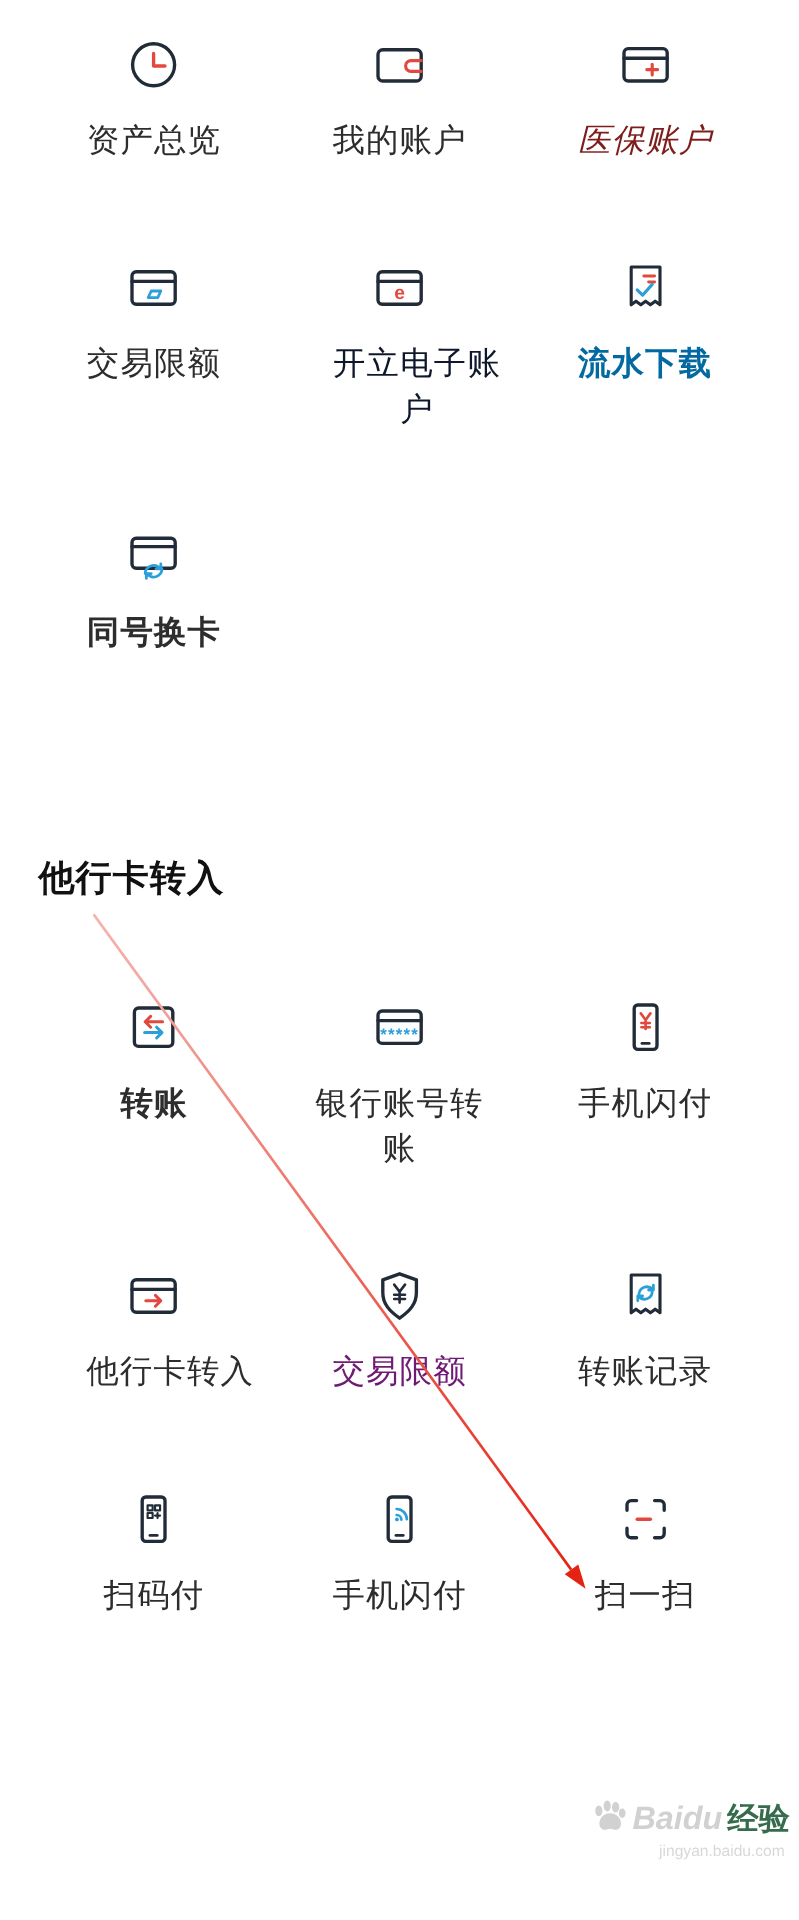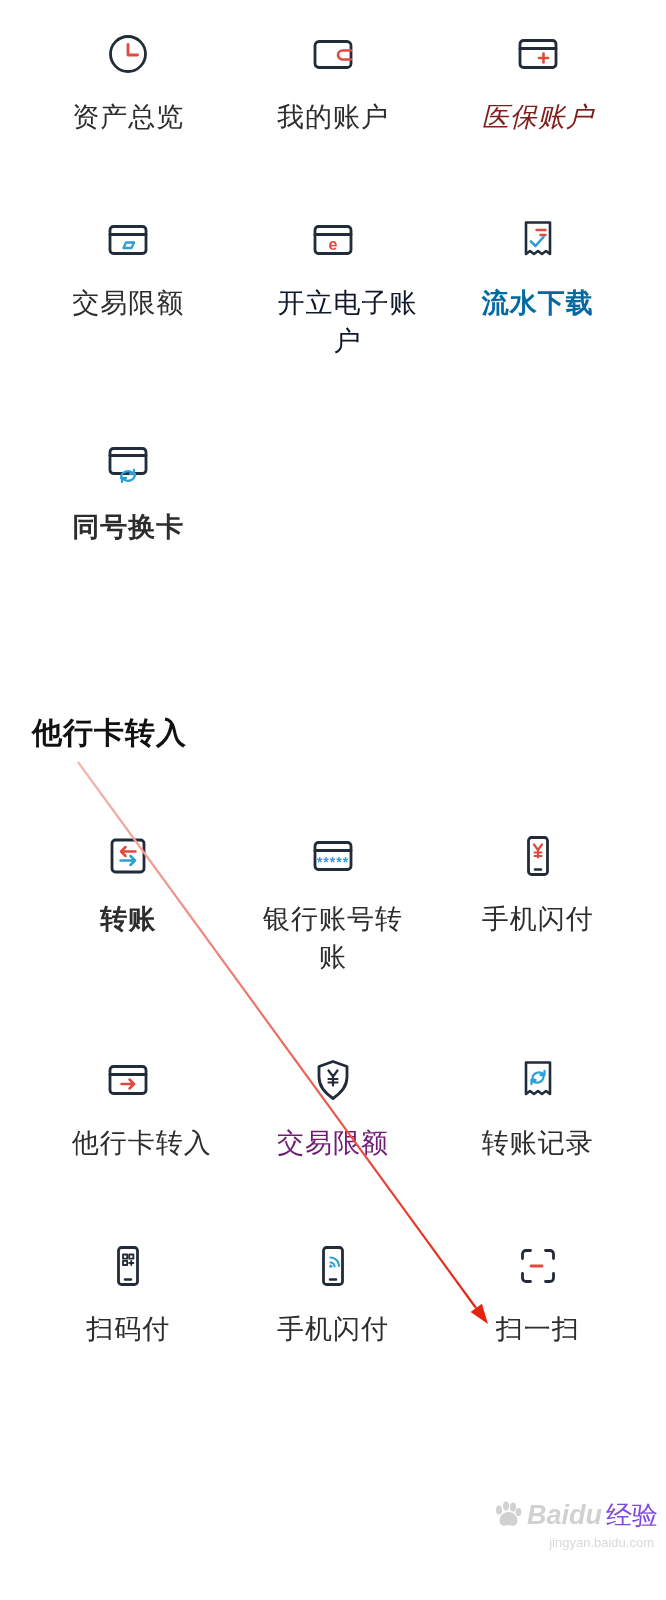--- a/index.html
+++ b/index.html
@@ -50,21 +50,21 @@
   }
   .watermark {
     position:absolute;
     right:8px;
     bottom:50px;
     text-align:right;
     opacity:.85;
   }
   .wm-top { display:flex; align-items:center; justify-content:flex-end; gap:4px; }
   .wm-baidu { font-size:27px; font-weight:700; font-style:italic; color:#c9c9c9; }
-  .wm-jy { font-size:26px; font-weight:400; color:#6d28d9; }
+  .wm-jy { font-size:26px; font-weight:700; color:#14532d; }
   .wm-url { font-size:13px; color:#d2d2d2; margin-top:2px; padding-right:4px; }
 </style>
 </head>
 <body>
 
 <div class="page">
   <main>
       <div class="grid">
         <div class="menu-item">
           <span class="icon">

